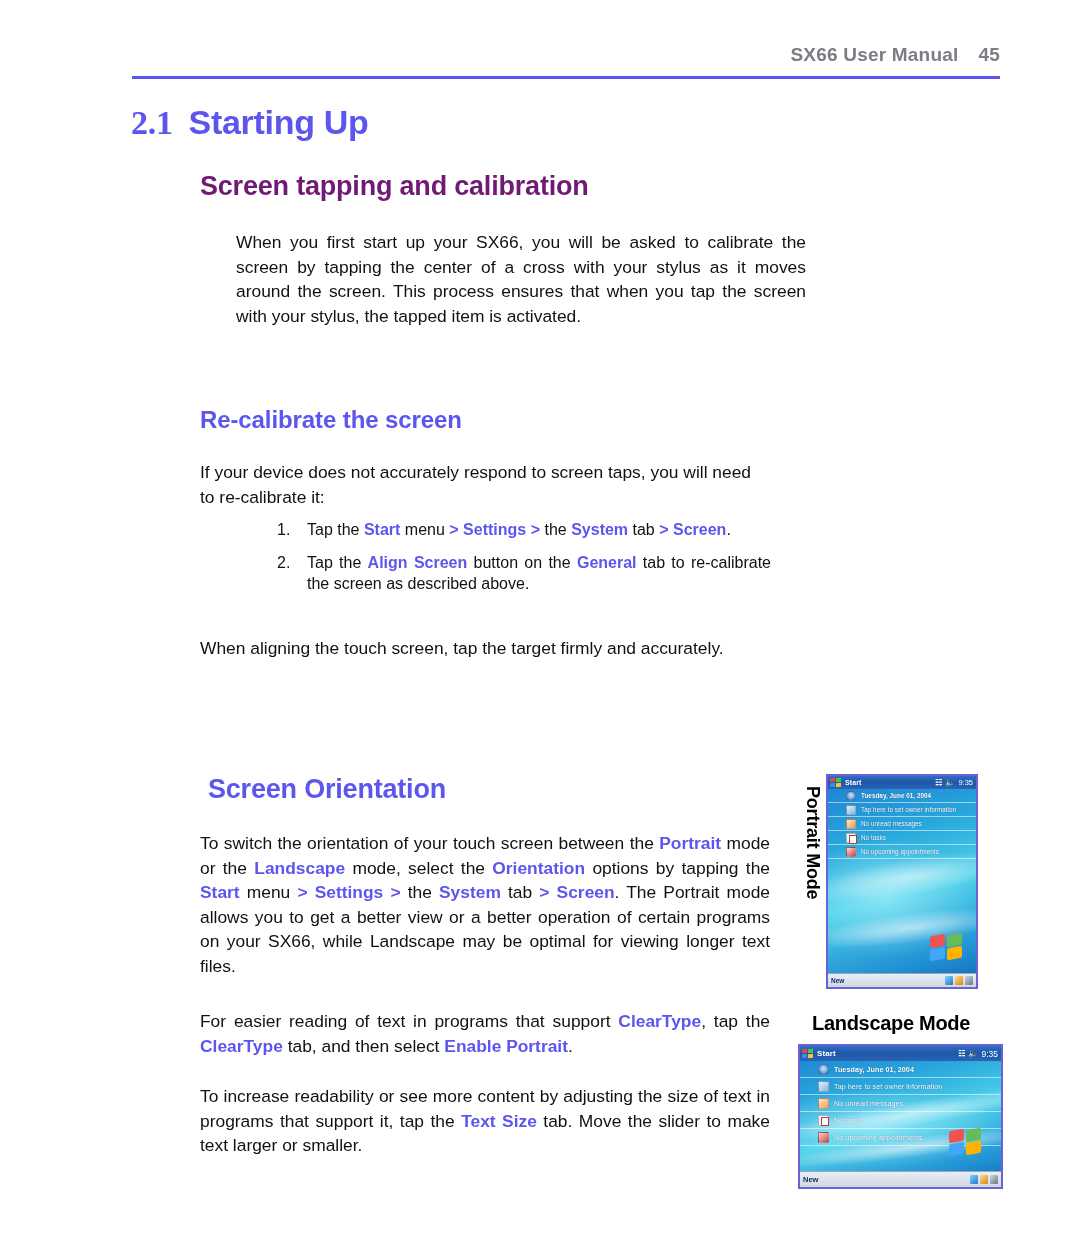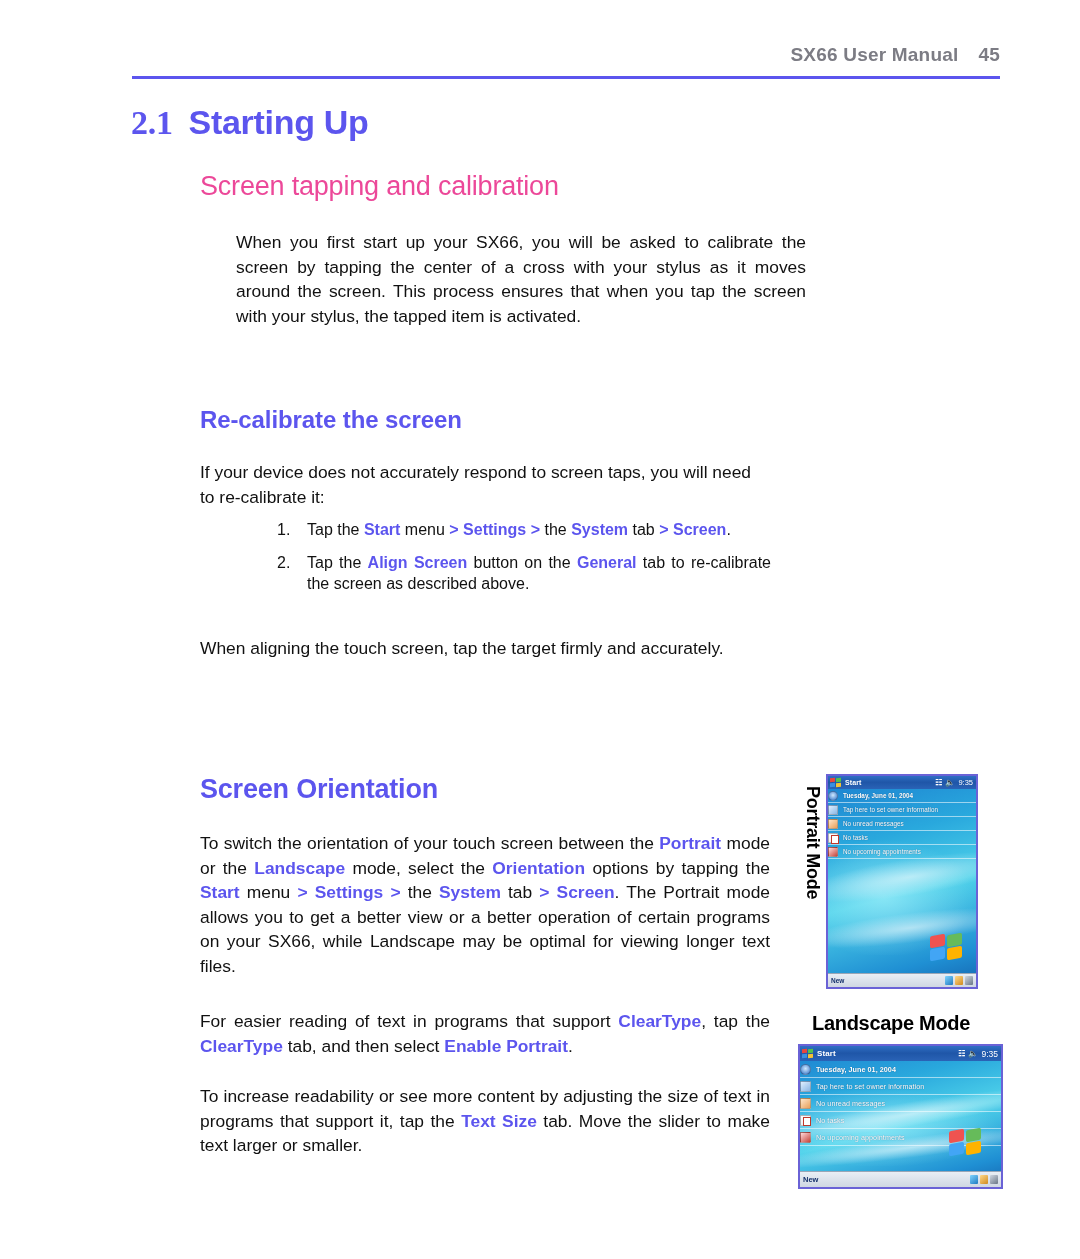--- a/index.html
+++ b/index.html
@@ -29,30 +29,30 @@
   
   .h-chapter{
     position:absolute; left:131px; top:103px;
     font-size:34px; font-weight:bold; color:#5c55ee;
     letter-spacing:-.3px; white-space:nowrap;
   }
   .h-chapter .num{ margin-right:16px;font-family:Liberation Serif, serif; }
 
   .h2{
     position:absolute; left:200px; top:171px;
-    font-size:27px; font-weight:normal; color:#ec4899;
+    font-size:27px; font-weight:bold; color:#701a75;
     letter-spacing:-.2px; white-space:nowrap;
   }
   .h3{
     position:absolute; left:200px; top:406px;
     font-size:24px; font-weight:bold; color:#5c55ee;
     letter-spacing:-.1px; white-space:nowrap;
   }
   .h2b{
-    position:absolute; left:200px; top:774px;
+    position:absolute; left:208px; top:774px;
     font-size:27px; font-weight:bold; color:#5c55ee;
     letter-spacing:-.2px; white-space:nowrap;
   }
 
   
   .para{
     position:absolute; left:200px; width:570px;
     font-size:17.4px; line-height:24.6px;
     text-align:justify; color:#111;
   }
@@ -126,21 +126,21 @@
   .tb-clock{ margin-right:3px; font-size:7.5px; font-weight:normal; }
   #pda-landscape .tb-clock{ font-size:8.5px; }
 
   
   .today{ position:absolute; left:0; width:100%; }
   #pda-portrait .today{ top:13px; }
   #pda-landscape .today{ top:15px; }
   .trow{
     display:flex; align-items:center; height:14px;
     border-bottom:1px solid rgba(255,255,255,.55);
-    padding-left:0;
+    padding-left:18px;
   }
   #pda-landscape .trow{ height:17px; }
   .trow .ic{
     width:10px; height:10px; flex:0 0 auto; margin-right:5px;
     border:1px solid rgba(0,0,0,.25); border-radius:1px;
     position:relative;
   }
   #pda-landscape .trow .ic{ width:11px; height:11px; }
   .trow .tx{
     font-size:6.3px; color:#ffffff; white-space:nowrap; letter-spacing:.05px;

